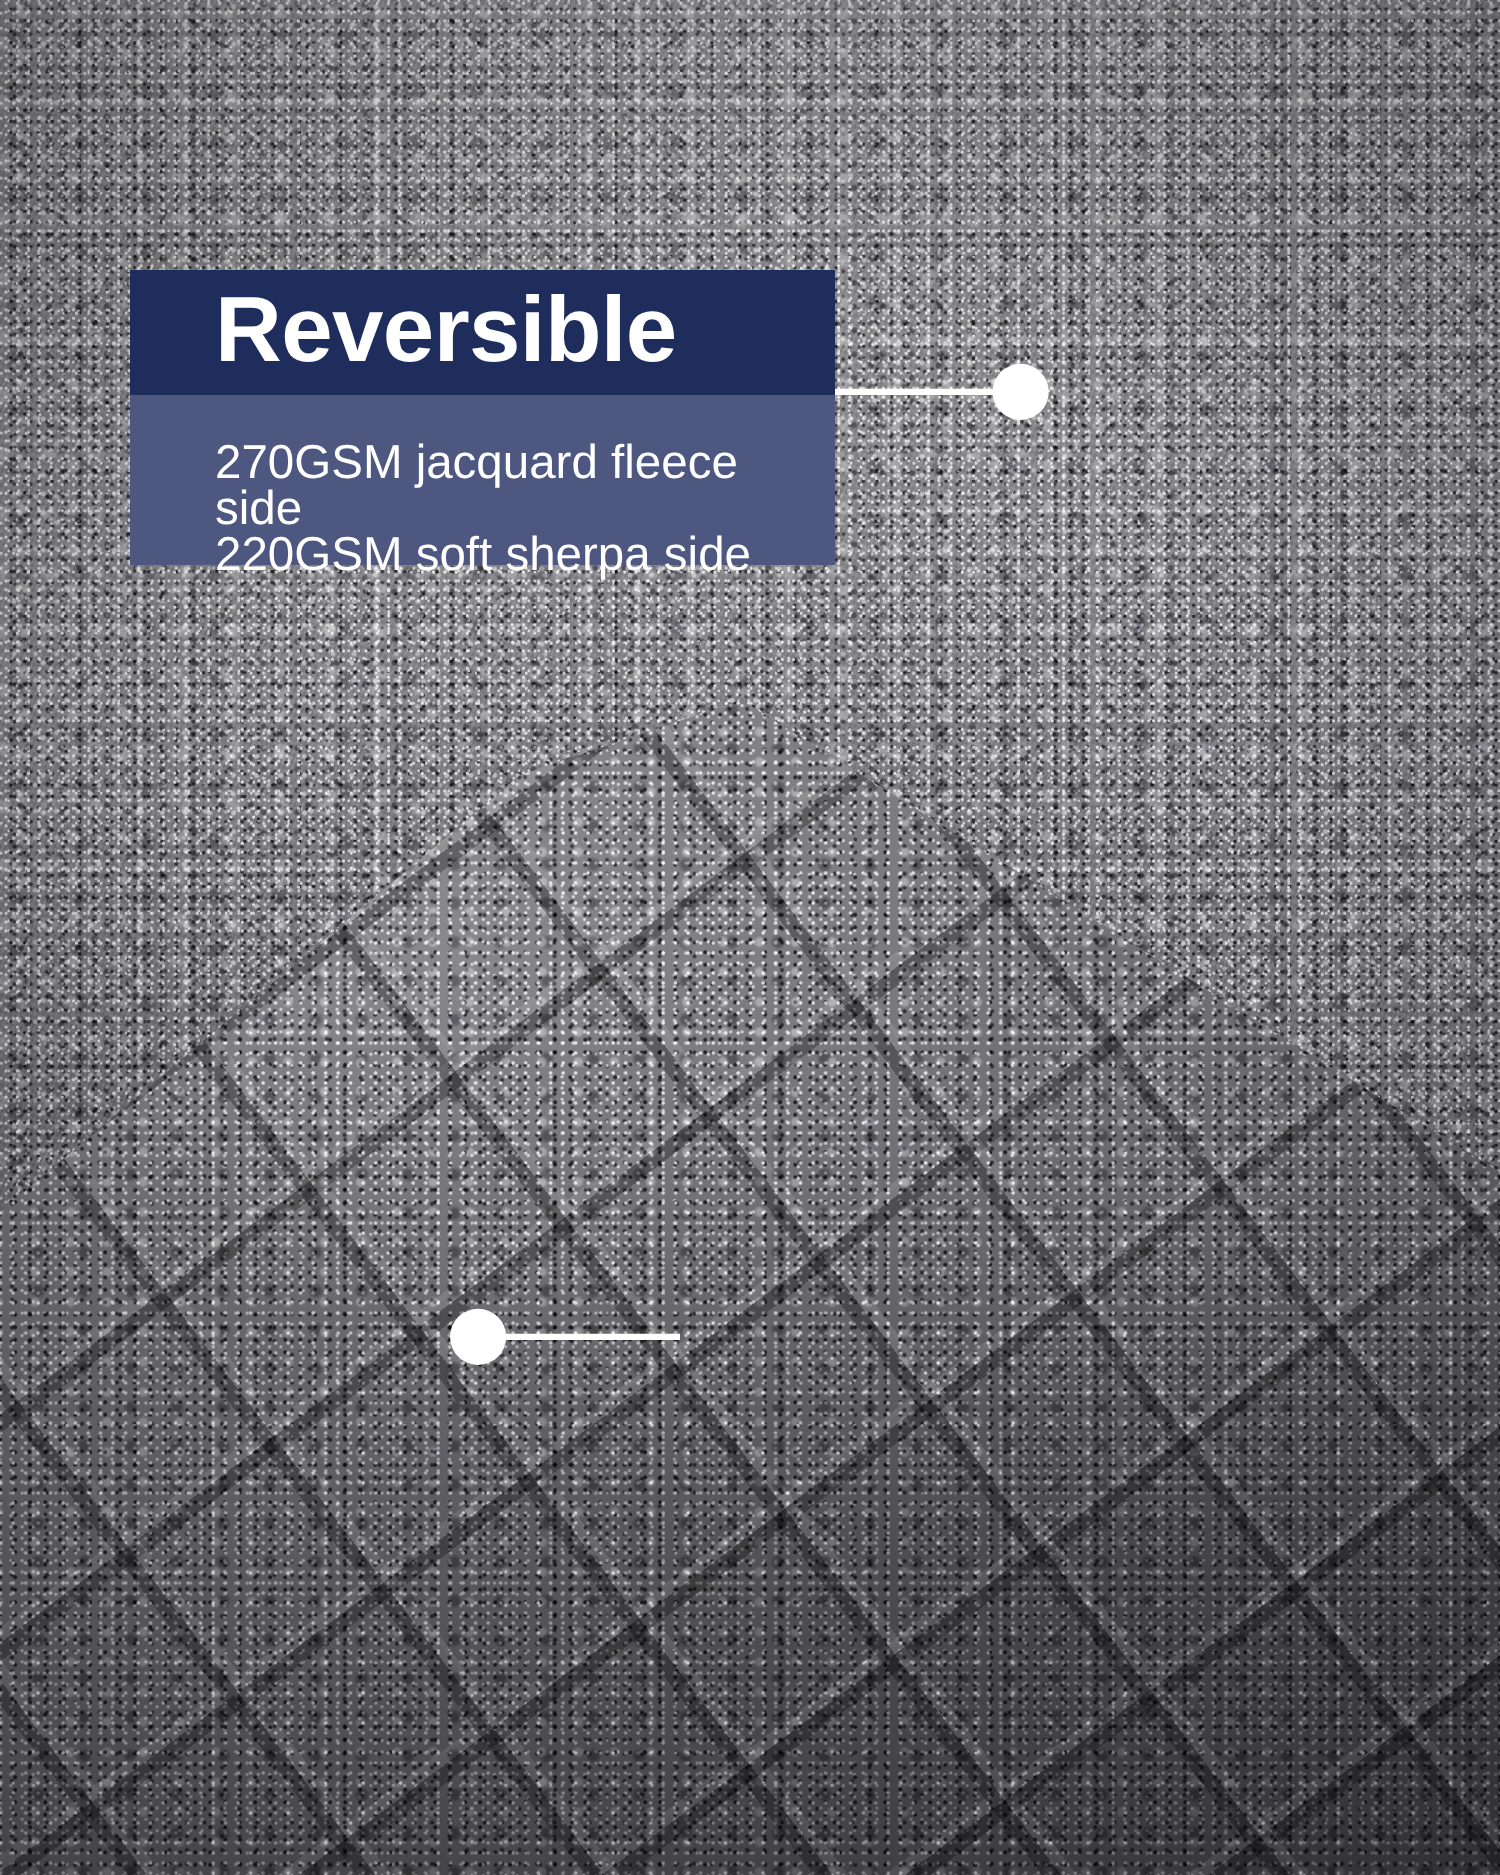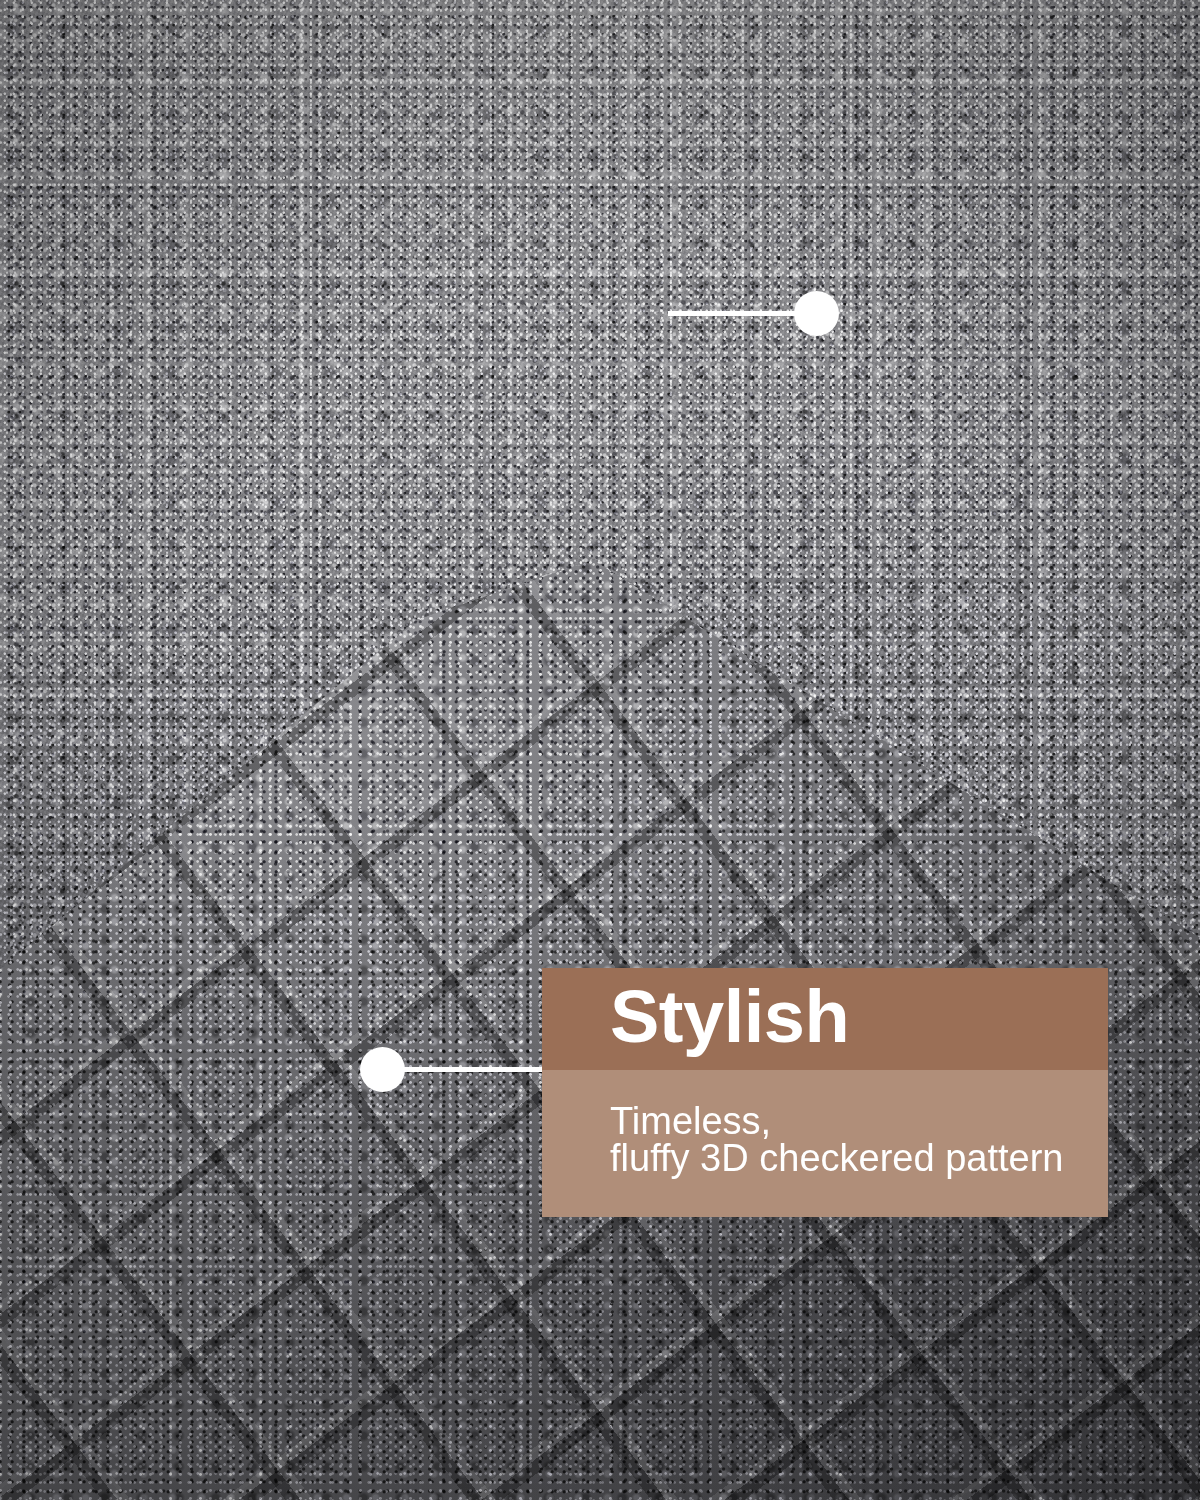--- a/index.html
+++ b/index.html
@@ -236,24 +236,24 @@
 
     <div class="vignette"></div>
   </div>
 
   <div class="leader" id="leader-line-reversible" style="background: rgb(255, 255, 255);"></div>
   <div class="leader-dot" id="leader-dot-reversible" style="background: rgb(255, 255, 255);"></div>
 
   <div class="leader" id="leader-line-stylish" style="background: rgb(255, 255, 255);"></div>
   <div class="leader-dot" id="leader-dot-stylish" style="background: rgb(255, 255, 255);"></div>
 
-
-  <div class="callout" id="callout-stylish">
-    <div class="callout-head" style="background: rgb(155, 111, 86);">
-      <div class="callout-title">Stylish</div>
+  <div class="callout" id="callout-reversible">
+    <div class="callout-head" style="background: rgb(30, 45, 92);">
+      <div class="callout-title">Reversible</div>
     </div>
-    <div class="callout-body-wrap" style="background: rgb(176, 142, 121);">
-      <div class="callout-body">Timeless,
-fluffy 3D checkered pattern</div>
+    <div class="callout-body-wrap" style="background: rgb(77, 87, 128);">
+      <div class="callout-body">270GSM jacquard fleece side
+220GSM soft sherpa side</div>
     </div>
   </div>
 
+
 </div>
 
 </body></html>

